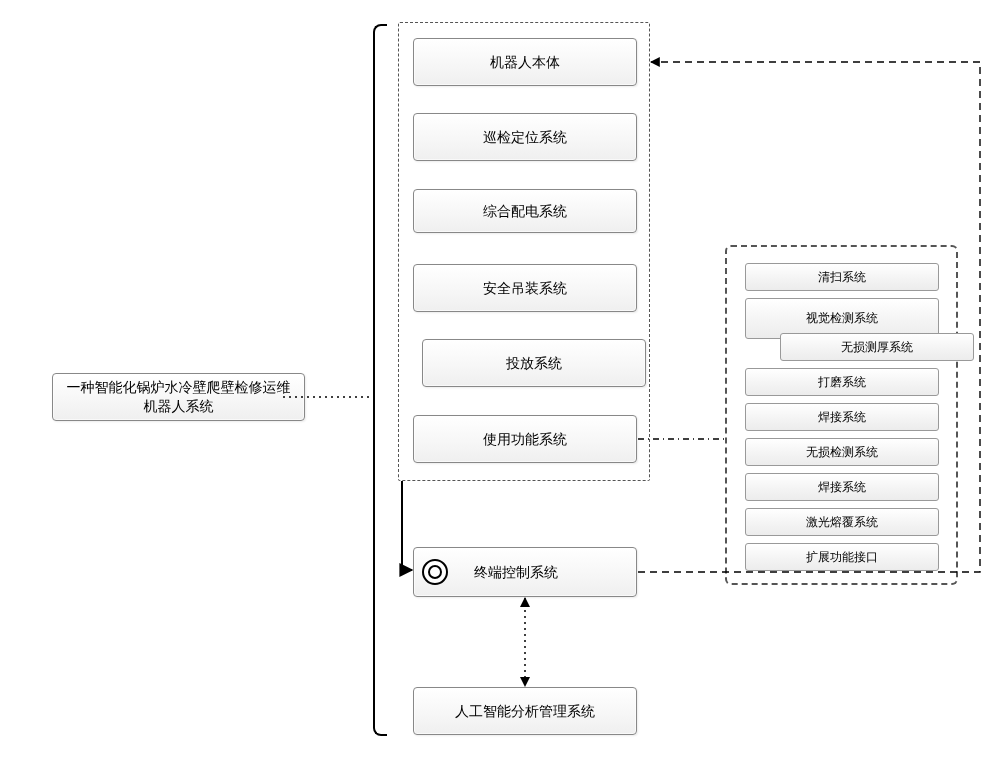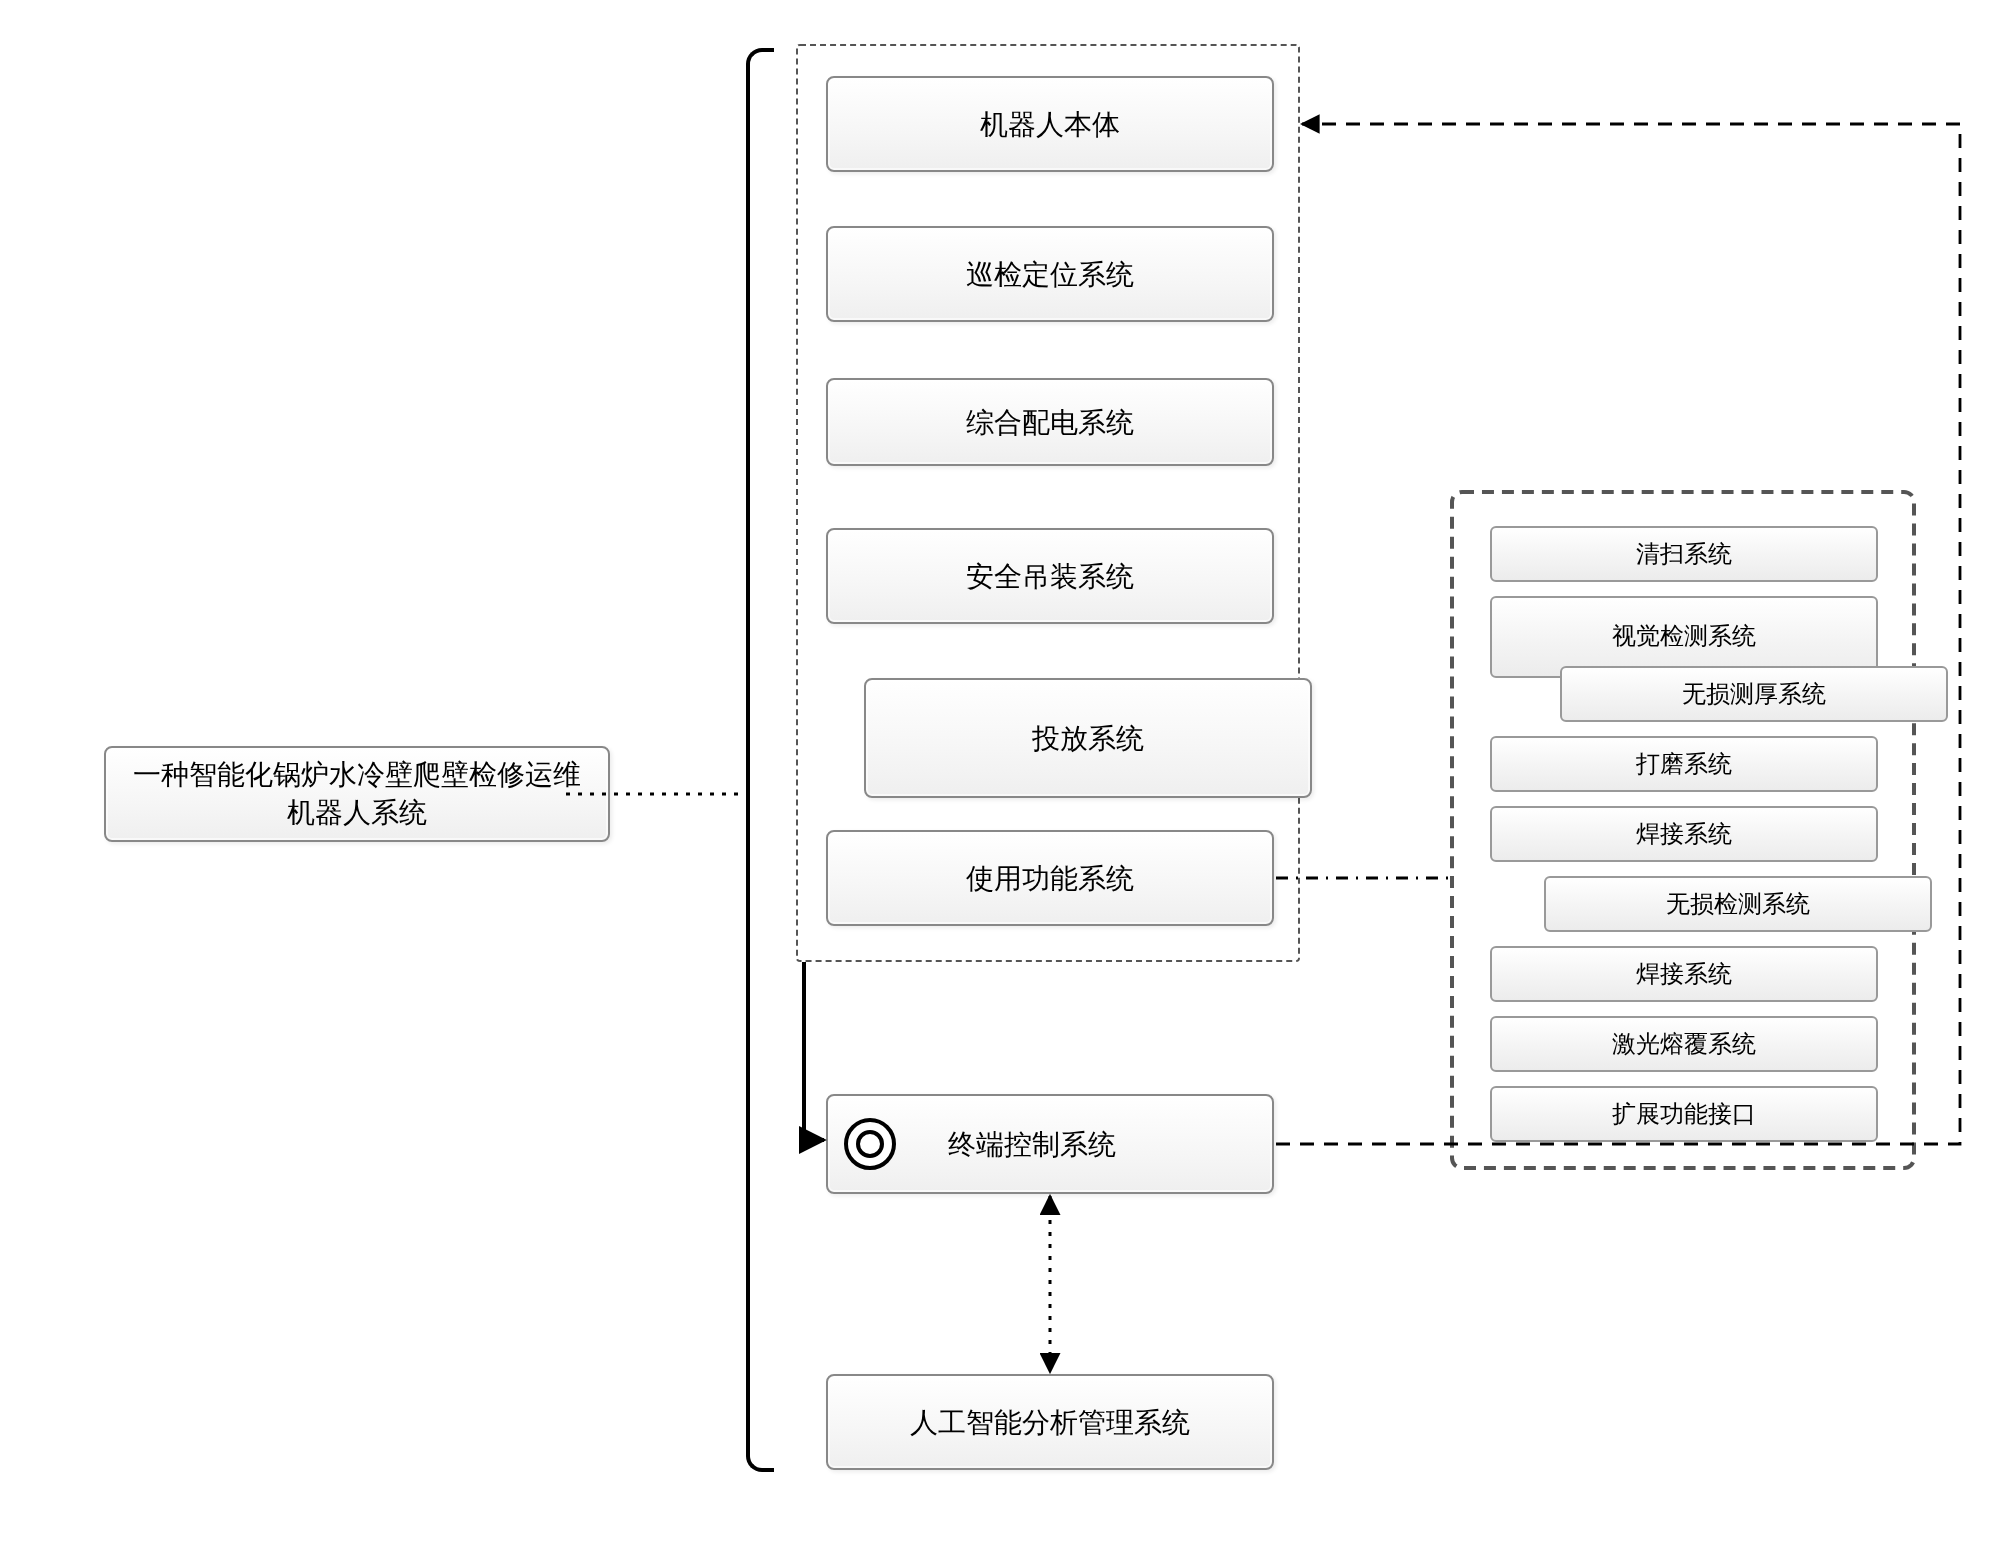--- a/index.html
+++ b/index.html
@@ -79,38 +79,38 @@
 机器人系统</div>
 
 <div class="bracket" style="left:373px; top:24px; width:14px; height:712px;"></div>
 
 <div class="dashed-group" style="left:398px; top:22px; width:252px; height:459px;"></div>
 
 <div class="node" style="left:413px; top:38px; width:224px; height:48px;">机器人本体</div>
 <div class="node" style="left:413px; top:113px; width:224px; height:48px;">巡检定位系统</div>
 <div class="node" style="left:413px; top:189px; width:224px; height:44px;">综合配电系统</div>
 <div class="node" style="left:413px; top:264px; width:224px; height:48px;">安全吊装系统</div>
-<div class="node" style="left:432px; top:339px; width:224px; height:60px;">投放系统</div>
+<div class="node" style="left:422px; top:339px; width:224px; height:48px;">投放系统</div>
 <div class="node" style="left:413px; top:415px; width:224px; height:48px;">使用功能系统</div>
 
 <div class="node" style="left:413px; top:547px; width:224px; height:50px; justify-content:flex-start; padding-left:60px;">
   <span>终端控制系统</span>
 </div>
 <div class="ring" style="left:422px; top:559px;"></div>
 
 <div class="node" style="left:413px; top:687px; width:224px; height:48px;">人工智能分析管理系统</div>
 
 <div class="dashed-group" style="left:725px; top:245px; width:233px; height:340px; border-width:2px; border-radius:6px;"></div>
 
 <div class="small-node" style="left:745px; top:263px; width:194px; height:28px;">清扫系统</div>
 <div class="small-node" style="left:745px; top:298px; width:194px; height:41px;">视觉检测系统</div>
 <div class="small-node" style="left:745px; top:333px; width:194px; height:28px;margin-left:35px;">无损测厚系统</div>
 <div class="small-node" style="left:745px; top:368px; width:194px; height:28px;">打磨系统</div>
 <div class="small-node" style="left:745px; top:403px; width:194px; height:28px;">焊接系统</div>
-<div class="small-node" style="left:745px; top:438px; width:194px; height:28px;margin-left:27px;">无损检测系统</div>
+<div class="small-node" style="left:745px; top:438px; width:194px; height:28px;">无损检测系统</div>
 <div class="small-node" style="left:745px; top:473px; width:194px; height:28px;">焊接系统</div>
 <div class="small-node" style="left:745px; top:508px; width:194px; height:28px;">激光熔覆系统</div>
 <div class="small-node" style="left:745px; top:543px; width:194px; height:28px;">扩展功能接口</div>
 
 <svg class="connectors">
   <defs>
     <marker id="arrow" viewBox="0 0 10 10" refX="9" refY="5" markerWidth="7" markerHeight="7" orient="auto-start-reverse">
       <path d="M 0 0 L 10 5 L 0 10 z" fill="#000"></path>
     </marker>
   </defs>

